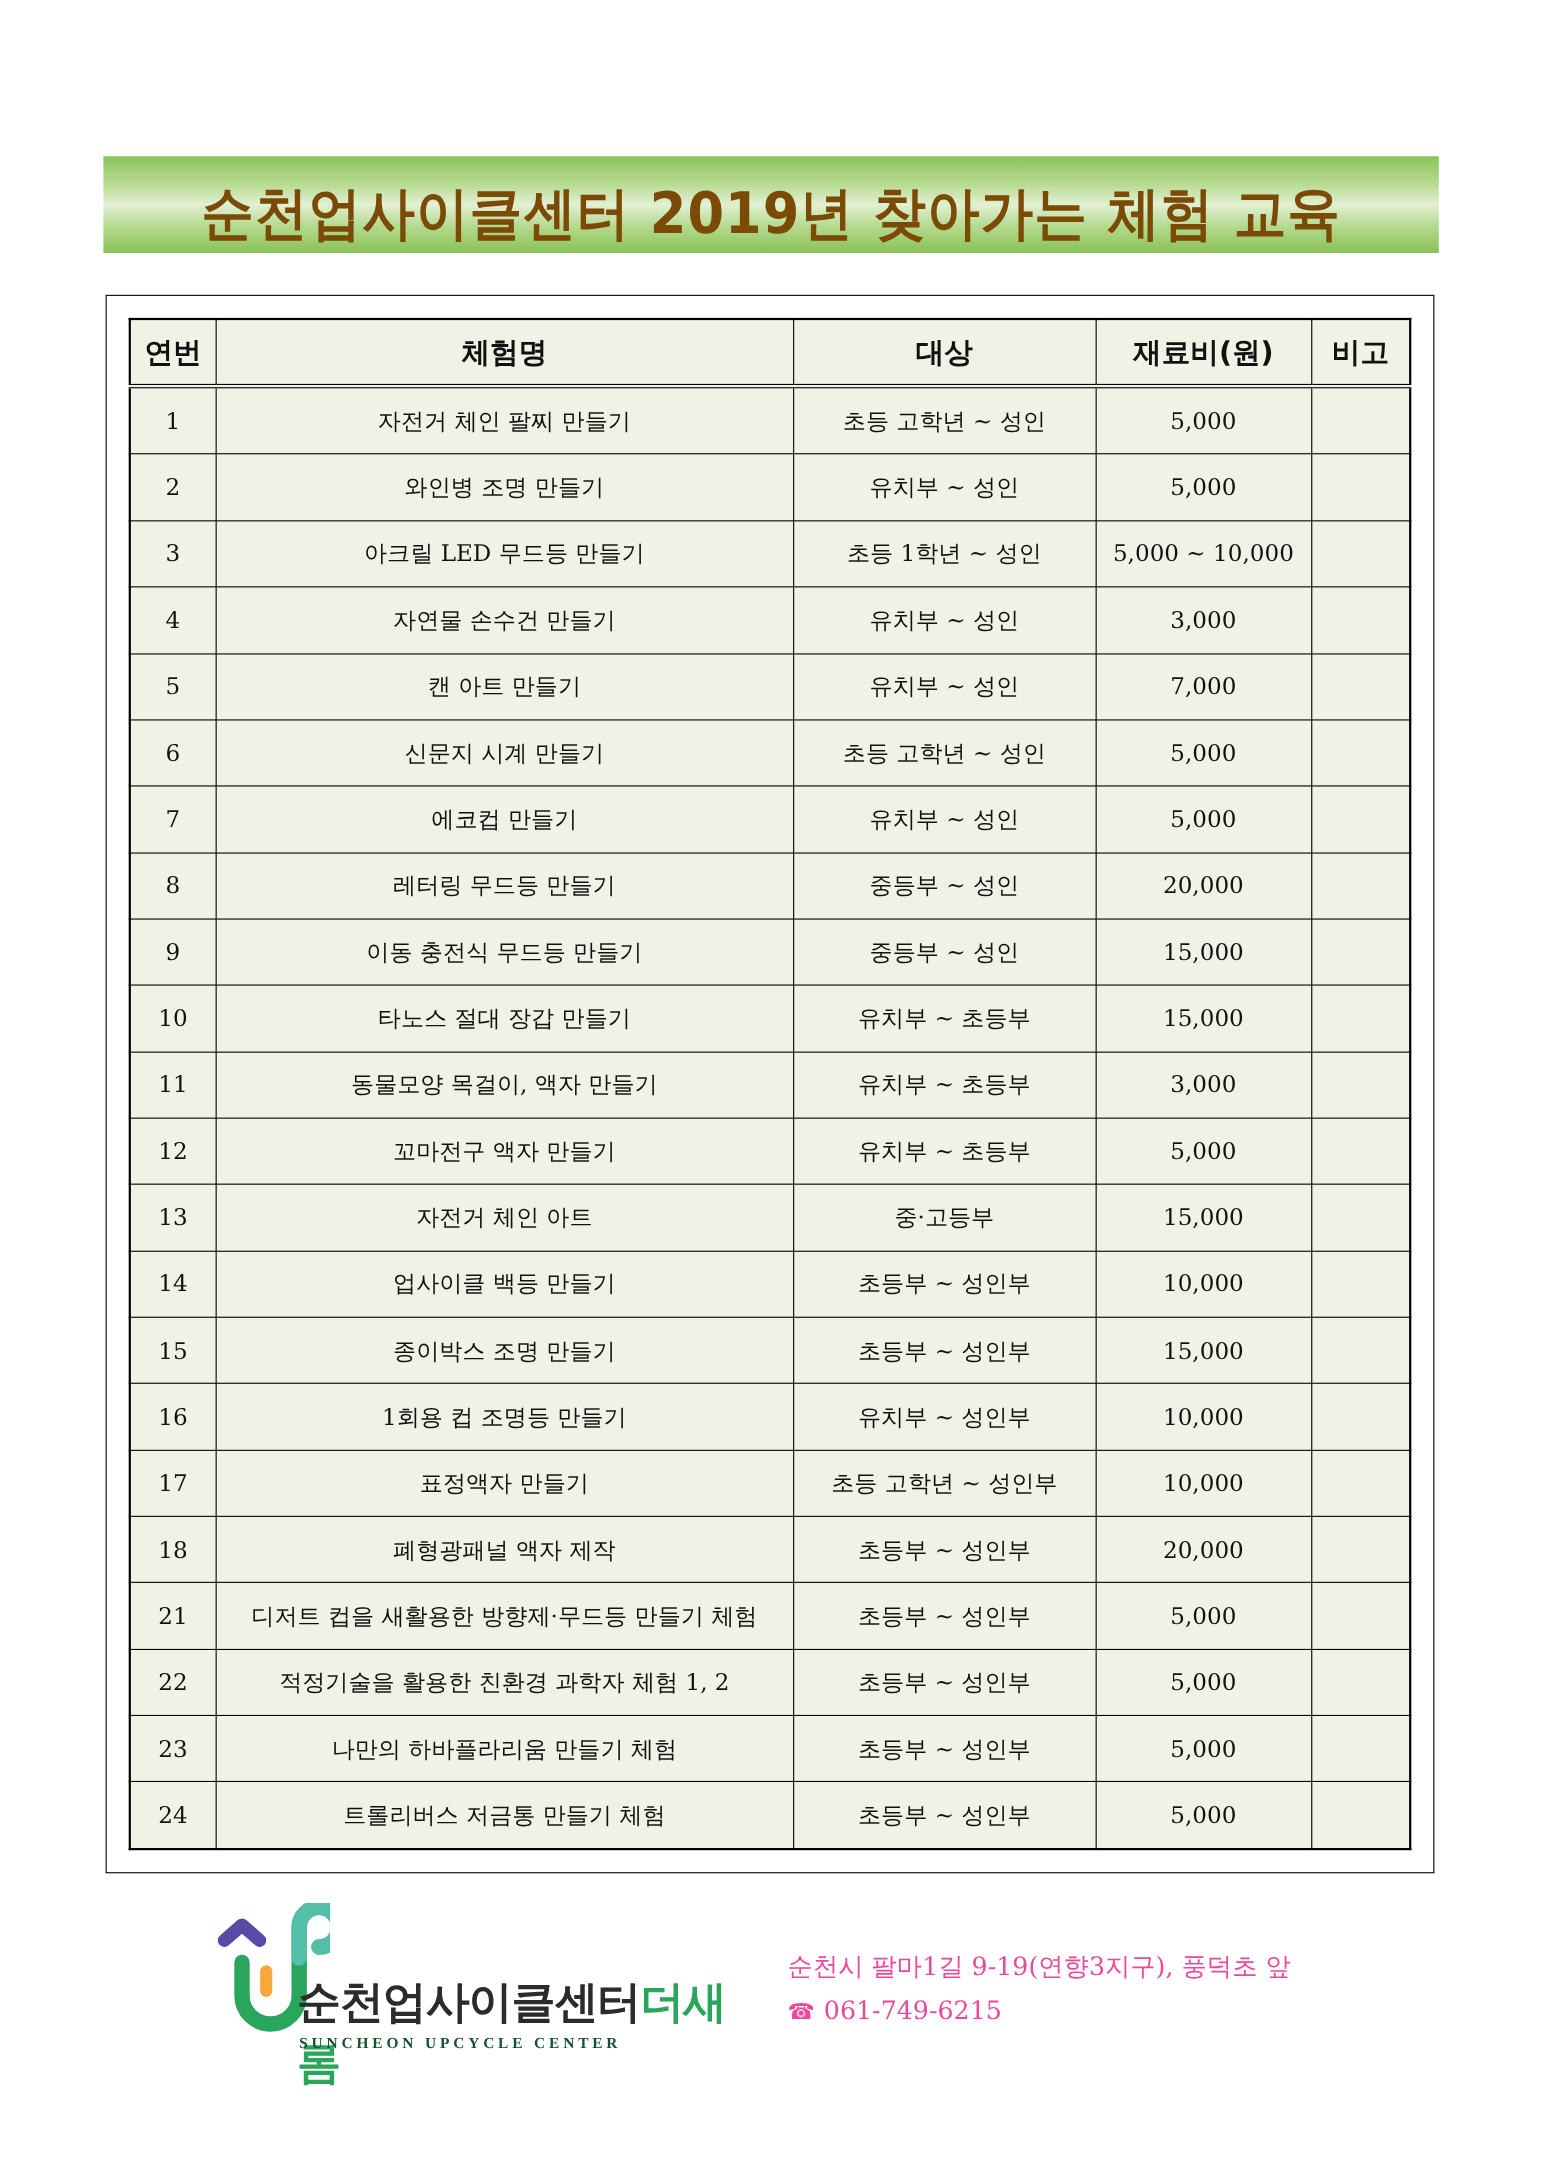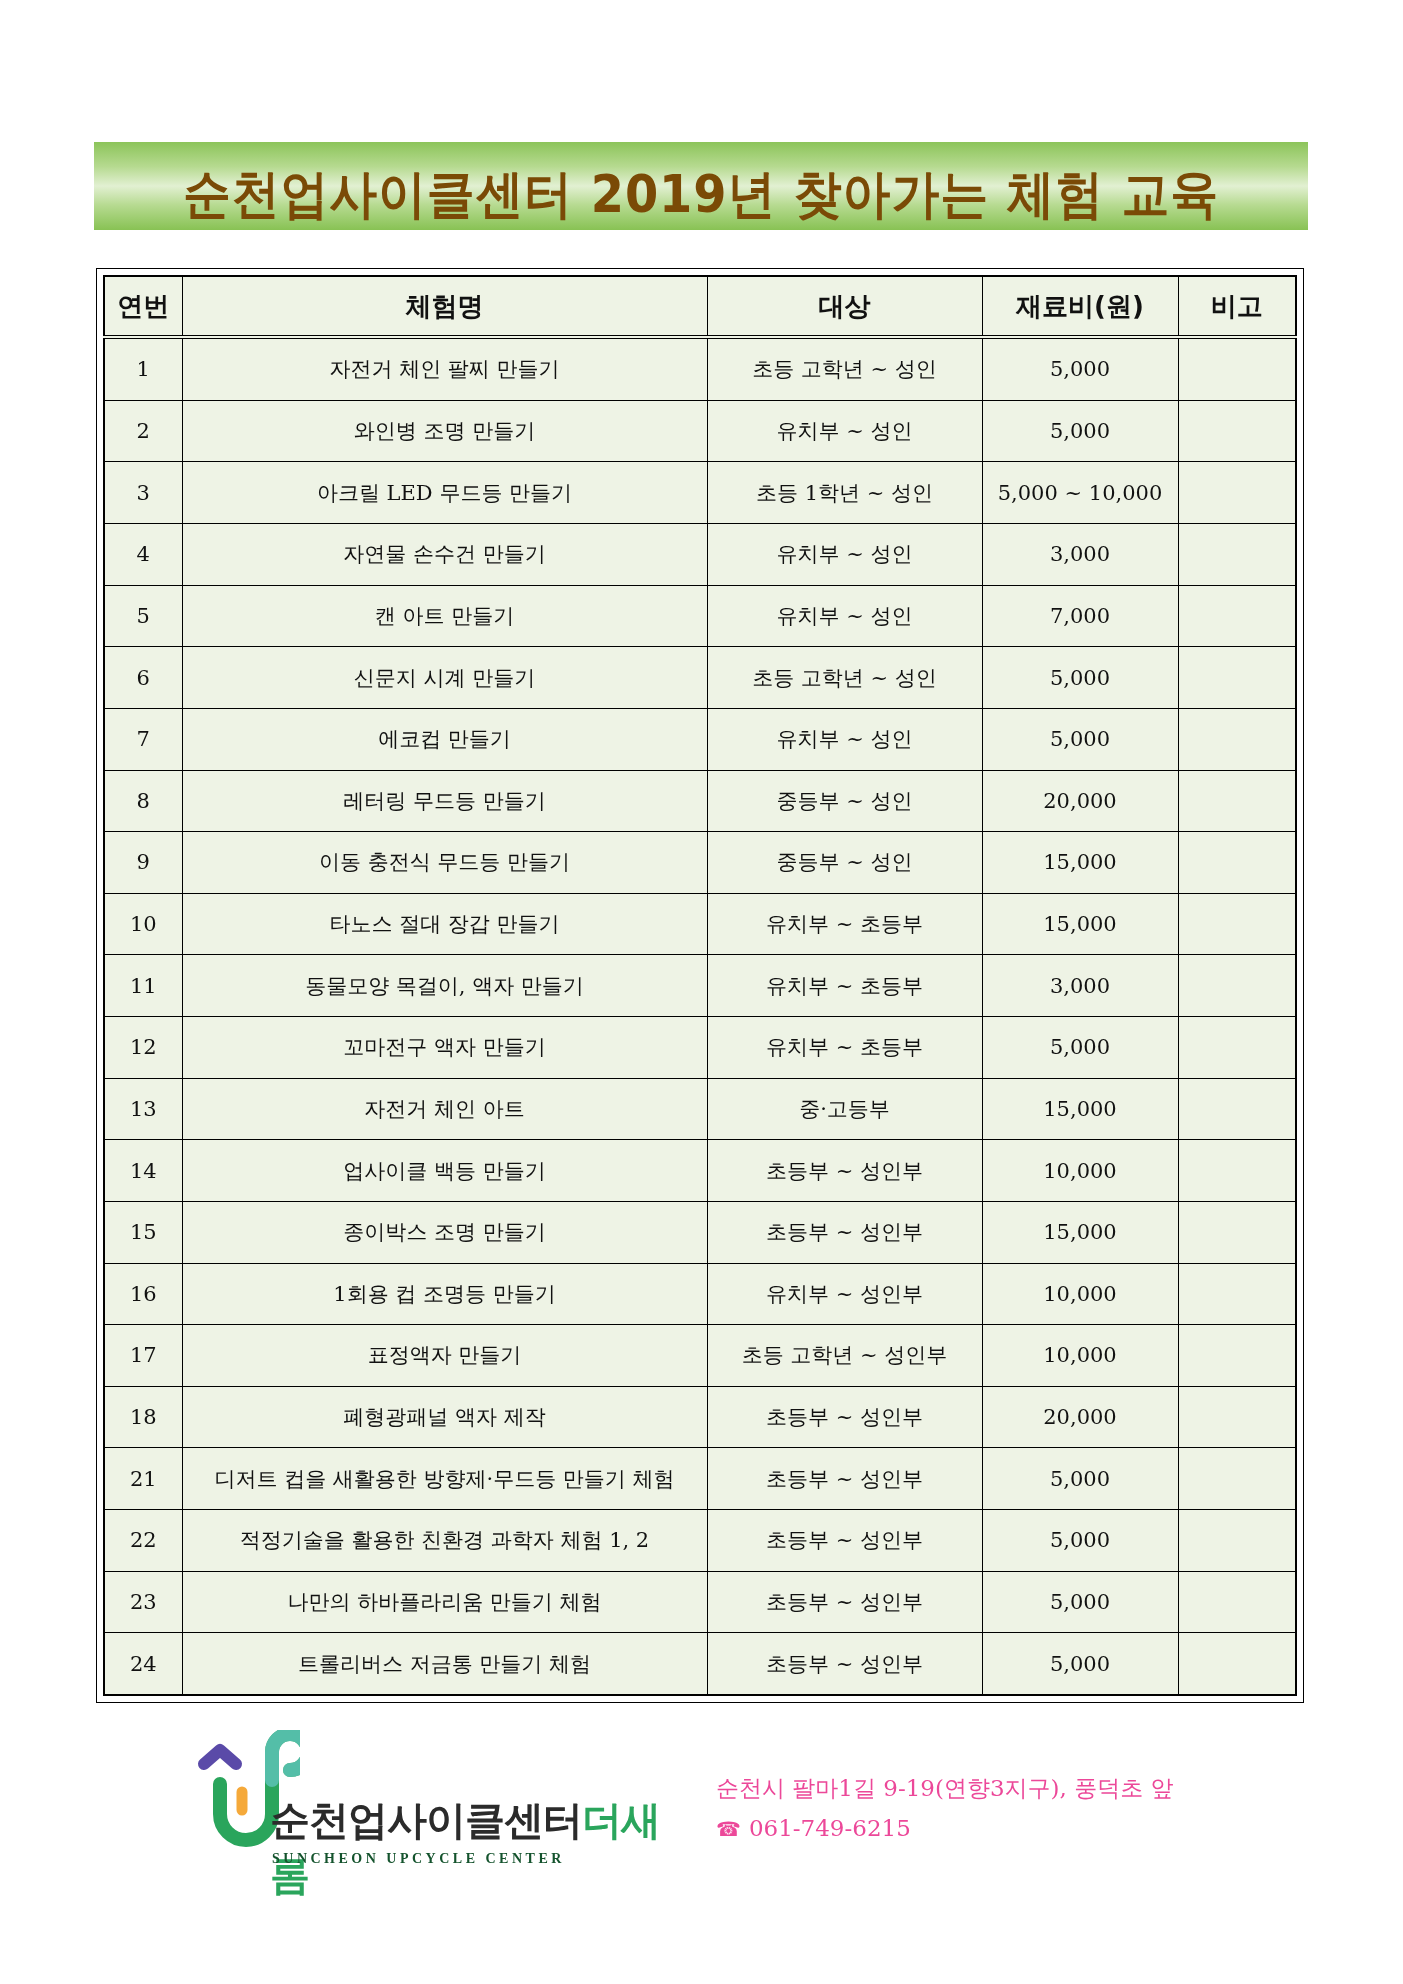--- a/index.html
+++ b/index.html
@@ -12,21 +12,21 @@
     display: flex; align-items: flex-end; justify-content: center;
   }
   .banner-title {
     font-family: "DejaVu Sans", "Liberation Sans", sans-serif;
     font-weight: bold; font-size: 52px; color: #7a4a06; letter-spacing: 1px;
     transform: scaleX(0.92);
   }
 
   .table-wrap {
     position: absolute; left: 96px; top: 268px; width: 1208px; height: 1435px;
-    border: 1px solid #000; box-sizing: border-box; padding: 6px;
+    border: 1px solid #000; box-sizing: border-box; padding: 20px;
   }
   table.program {
     width: 100%; height: 100%; border-collapse: collapse; table-layout: fixed;
     border: 2px solid #000; background: #eef3e5;
   }
   table.program th, table.program td {
     border: 1px solid #000; text-align: center; vertical-align: middle;
     padding: 0; overflow: hidden; white-space: nowrap;
   }
   table.program th {

